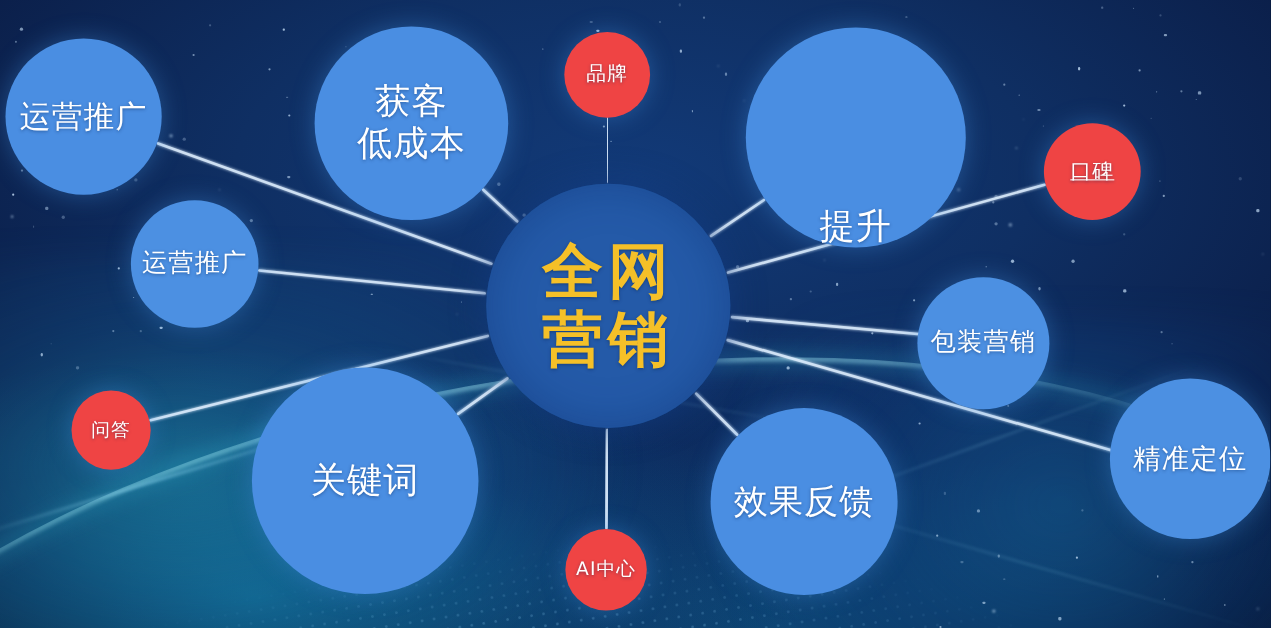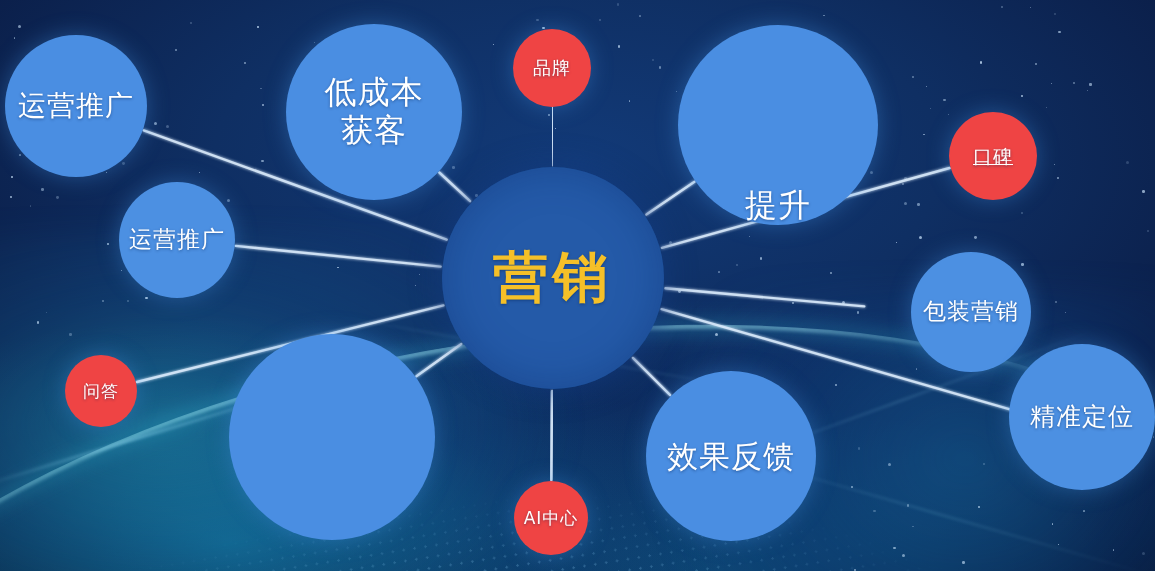--- a/index.html
+++ b/index.html
@@ -333,22 +333,22 @@
     </svg>
 
   <div id="nodes">
       <div class="node large" style="left: 5px; top: 35px; width: 142px; height: 142px; font-size: 28px;">
         <div>
           <span>运营推广</span>
         </div>
       </div>
       <div class="node large" style="left: 286px; top: 24px; width: 176px; height: 176px; font-size: 32px;">
         <div>
+          <span>获客</span>
           <span>低成本</span>
-          <span>获客</span>
         </div>
       </div>
       <div class="node small" style="left: 513px; top: 29px; width: 78px; height: 78px; font-size: 18px;">
         <div>
           <span>品牌</span>
         </div>
       </div>
       <div class="node large" style="left: 678px; top: 25px; width: 200px; height: 200px; font-size: 32px; align-items: flex-end;">
         <div>
           <span>提升</span>
@@ -357,32 +357,33 @@
       <div class="node small" style="left: 949px; top: 112px; width: 88px; height: 88px; font-size: 19px; text-decoration: underline;">
         <div>
           <span>口碑</span>
         </div>
       </div>
       <div class="node medium" style="left: 119px; top: 182px; width: 116px; height: 116px; font-size: 23px;">
         <div>
           <span>运营推广</span>
         </div>
       </div>
-      <div class="node medium" style="left: 911px; top: 252px; width: 120px; height: 120px; font-size: 23px;">
+      <div class="node medium" style="left: 834px; top: 252px; width: 120px; height: 120px; font-size: 23px;">
         <div>
           <span>包装营销</span>
         </div>
       </div>
       <div class="node small" style="left: 65px; top: 355px; width: 72px; height: 72px; font-size: 17px;">
         <div>
           <span>问答</span>
         </div>
       </div>
       <div class="node large" style="left: 229px; top: 334px; width: 206px; height: 206px; font-size: 32px;">
         <div>
+          <span>关键词</span>
         </div>
       </div>
       <div class="node large" style="left: 646px; top: 371px; width: 170px; height: 170px; font-size: 31px;">
         <div>
           <span>效果反馈</span>
         </div>
       </div>
       <div class="node medium" style="left: 1009px; top: 344px; width: 146px; height: 146px; font-size: 25px;">
         <div>
           <span>精准定位</span>
@@ -390,17 +391,18 @@
       </div>
       <div class="node small" style="left: 514px; top: 481px; width: 74px; height: 74px; font-size: 17px;">
         <div>
           <span>AI中心</span>
         </div>
       </div>
     </div>
 
   <div class="node center" id="center-node" style="left: 442px; top: 167px; width: 222px; height: 222px; font-size: 55px;">
     <div>
+      <span>全网</span>
       <span>营销</span>
     </div>
   </div>
 
 </div>
 
 </body></html>

